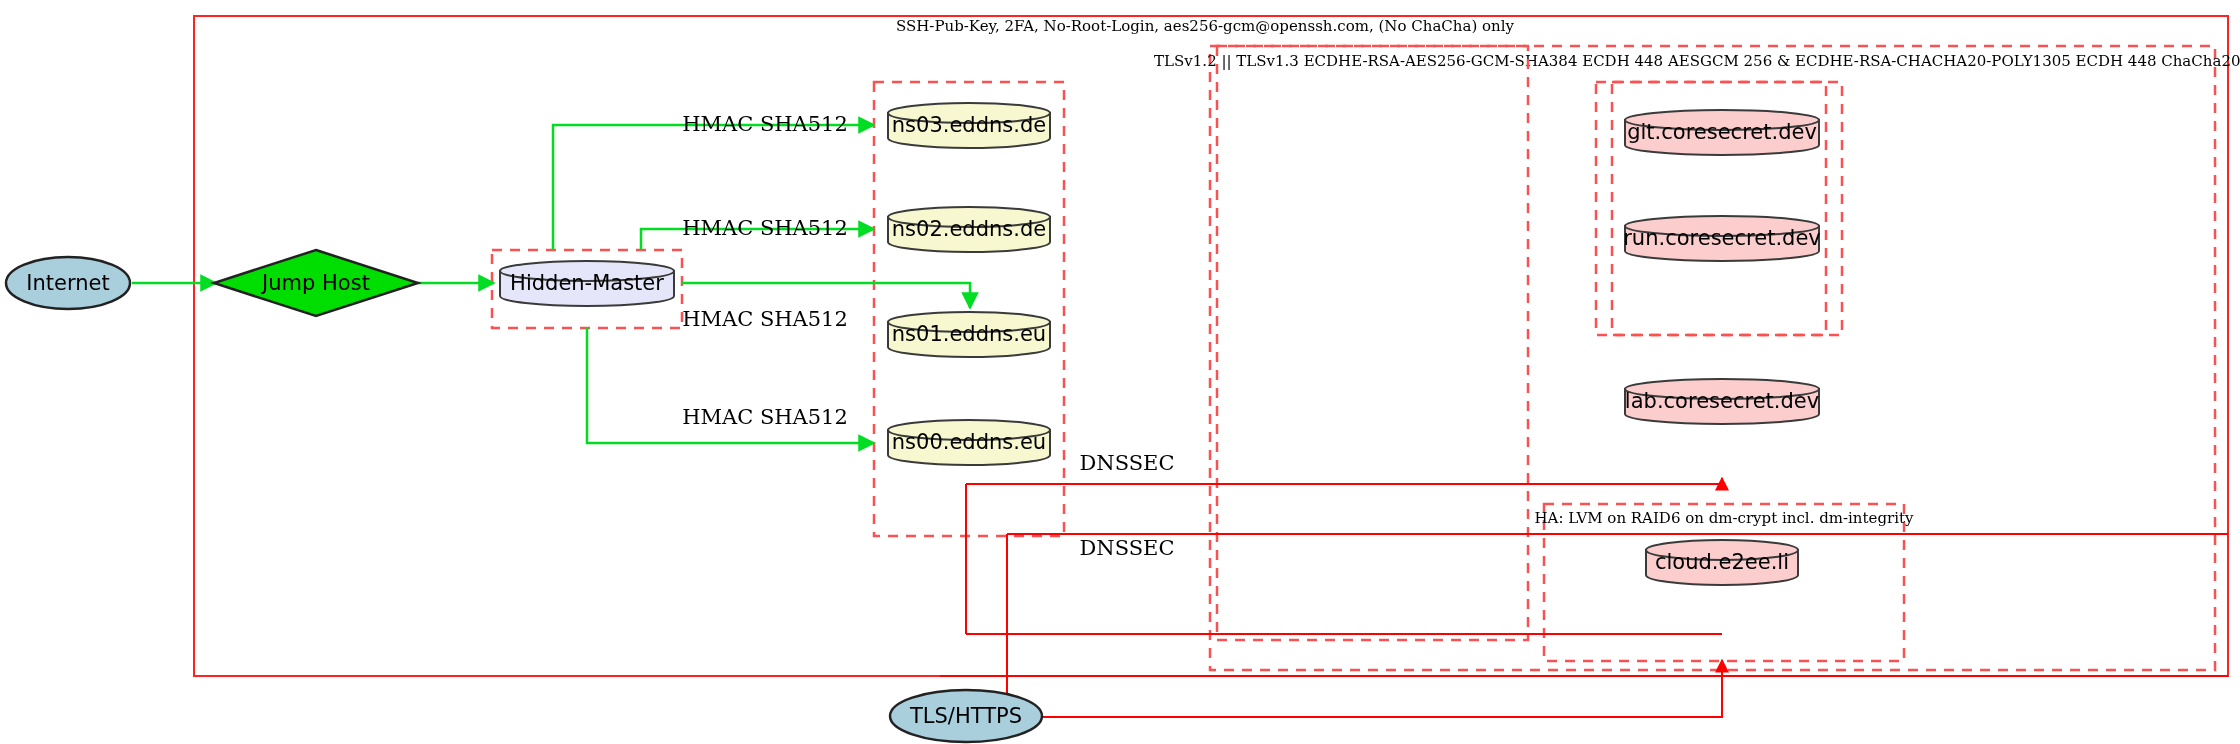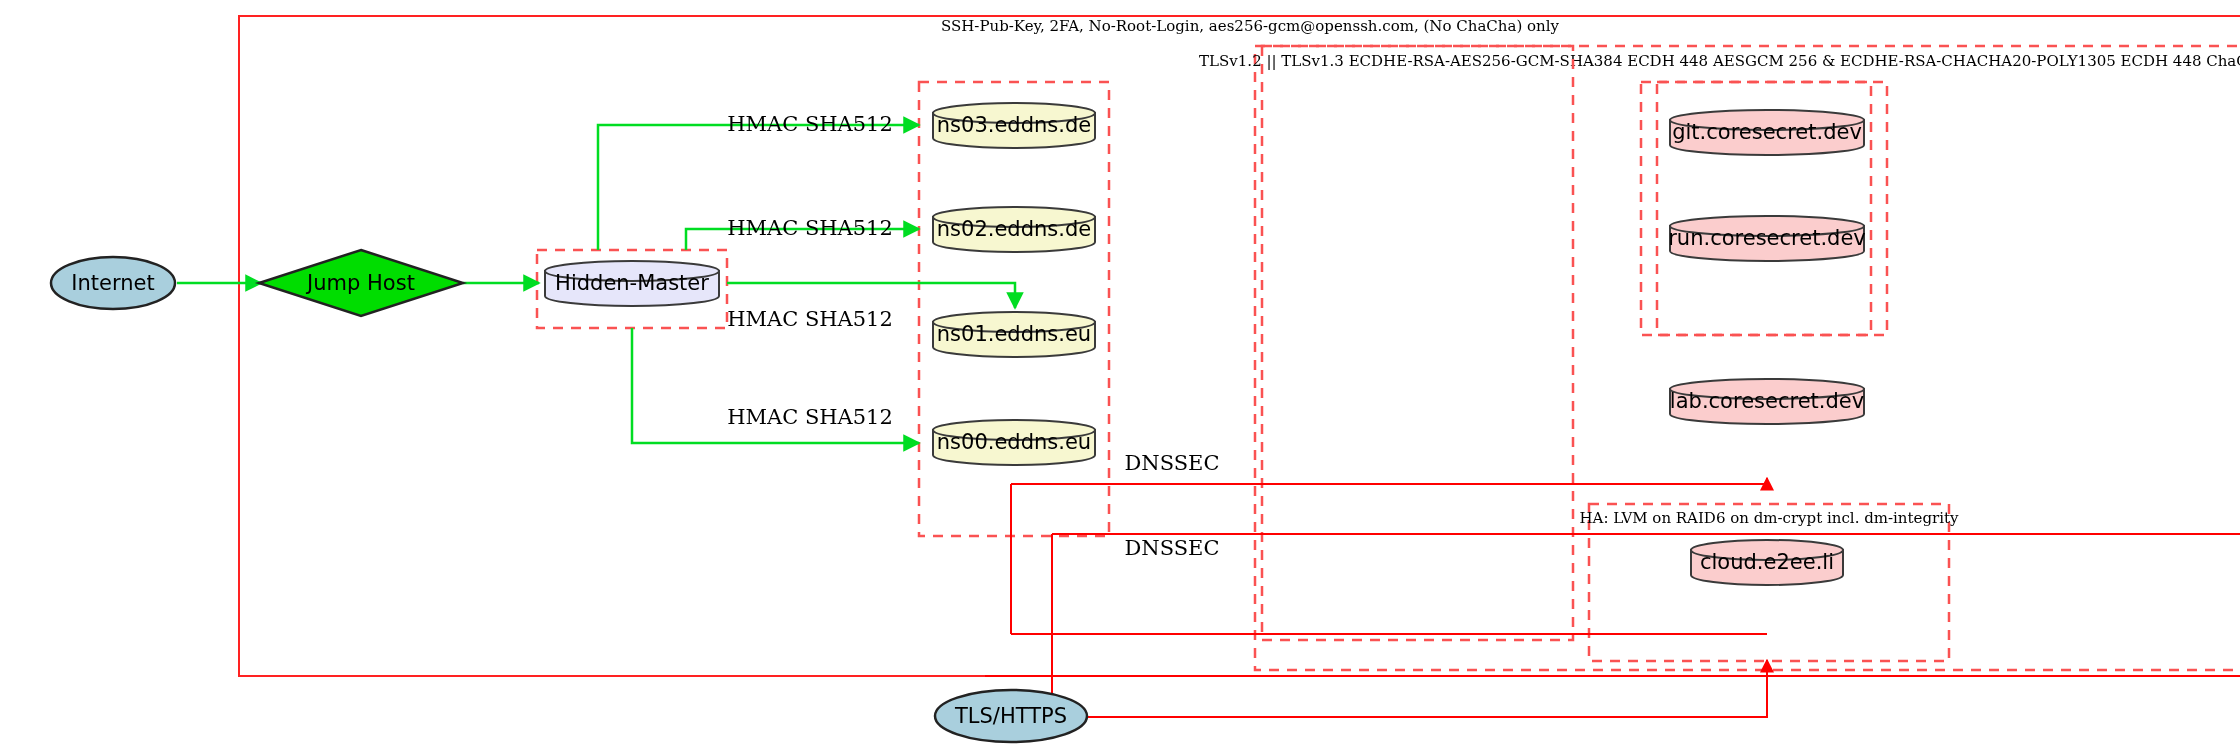--- a/index.html
+++ b/index.html
@@ -10,21 +10,20 @@
   body {
     width: 2240px;
     height: 744px;
     font-family: "Liberation Sans", sans-serif;
     overflow: hidden;
   }
   #diagram-root {
     position: relative;
     width: 2172px;
     height: 744px;
-    margin-left: 45px;
   }
   svg#diagram-canvas {
     position: absolute;
     left: 0;
     top: 0;
     width: 2240px;
     height: 744px;
   }
   .node-label {
     font-family: "DejaVu Sans", sans-serif;

